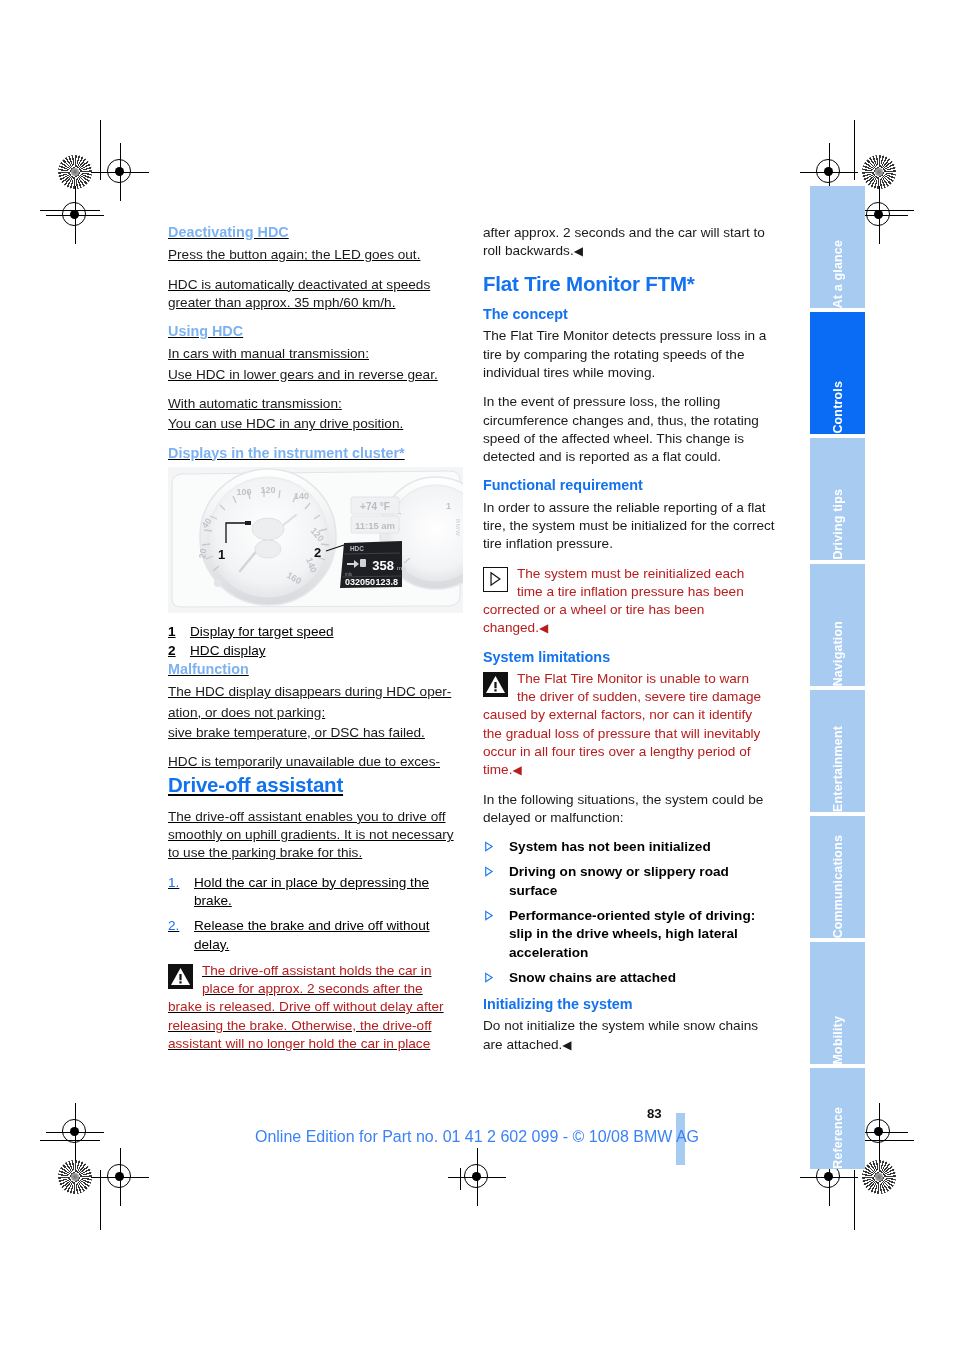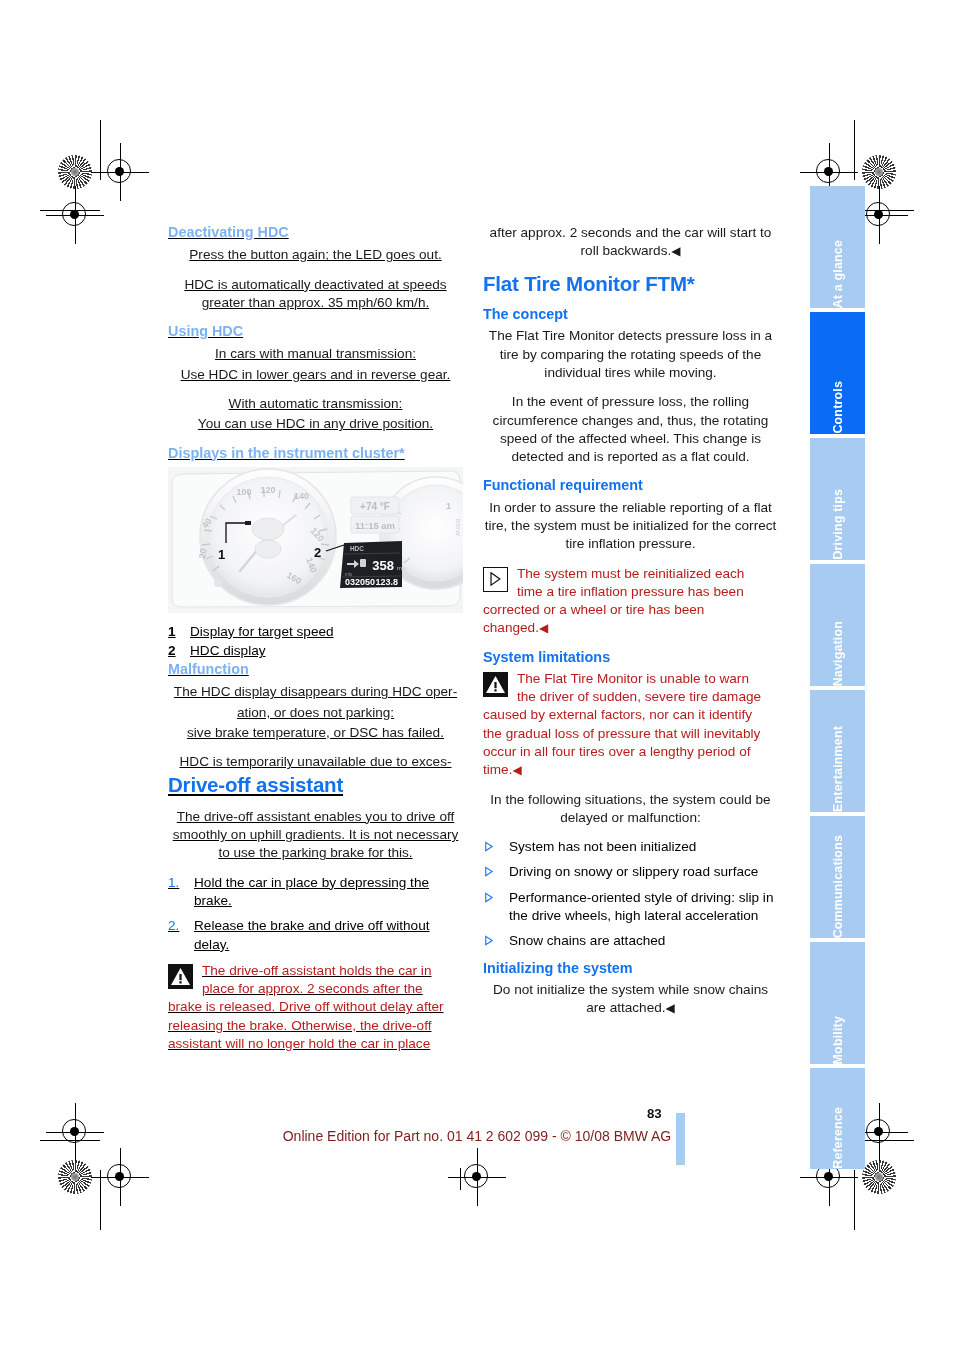--- a/index.html
+++ b/index.html
@@ -109,21 +109,20 @@
     font-weight: bold;
     color: #1272f0;
     margin: 0 0 4px 0;
     line-height: 1.2;
   }
   p.body {
     font-size: 13.6px;
     line-height: 1.345;
     margin: 0 0 11px 0;
     color: #1a1a1a;
-    text-align: center;
   }
   p.tight { margin-bottom: 2px; }
   .sp-before { margin-top: 17px; }
   .sp-before-lg { margin-top: 26px; }
 
   
   .legend {
     font-size: 13.6px;
     line-height: 1.44;
     margin: 9px 0 0 0;
@@ -156,20 +155,21 @@
     flex: 0 0 26px;
   }
 
   
   ul.tri {
     margin: 0 0 9px 0;
     padding: 0;
     list-style: none;
     font-size: 13.6px;
     line-height: 1.345;
+    font-weight: bold;
   }
   ul.tri li {
     display: flex;
     margin-bottom: 7px;
   }
   .tri-bullet {
     flex: 0 0 26px;
     width: 26px;
     padding-top: 3px;
   }
@@ -266,22 +266,22 @@
     letter-spacing: 0.2px;
   }
 
   
   .footer {
     position: absolute;
     left: 0;
     top: 1128px;
     width: 954px;
     text-align: center;
-    font-size: 14px;
-    color: #7f1d1d;
+    font-size: 16px;
+    color: #3b82f6;
   }
   .page-num {
     position: absolute;
     left: 647px;
     top: 1106px;
     font-size: 13.2px;
     font-weight: bold;
     color: #111;
   }
   .page-bar {

